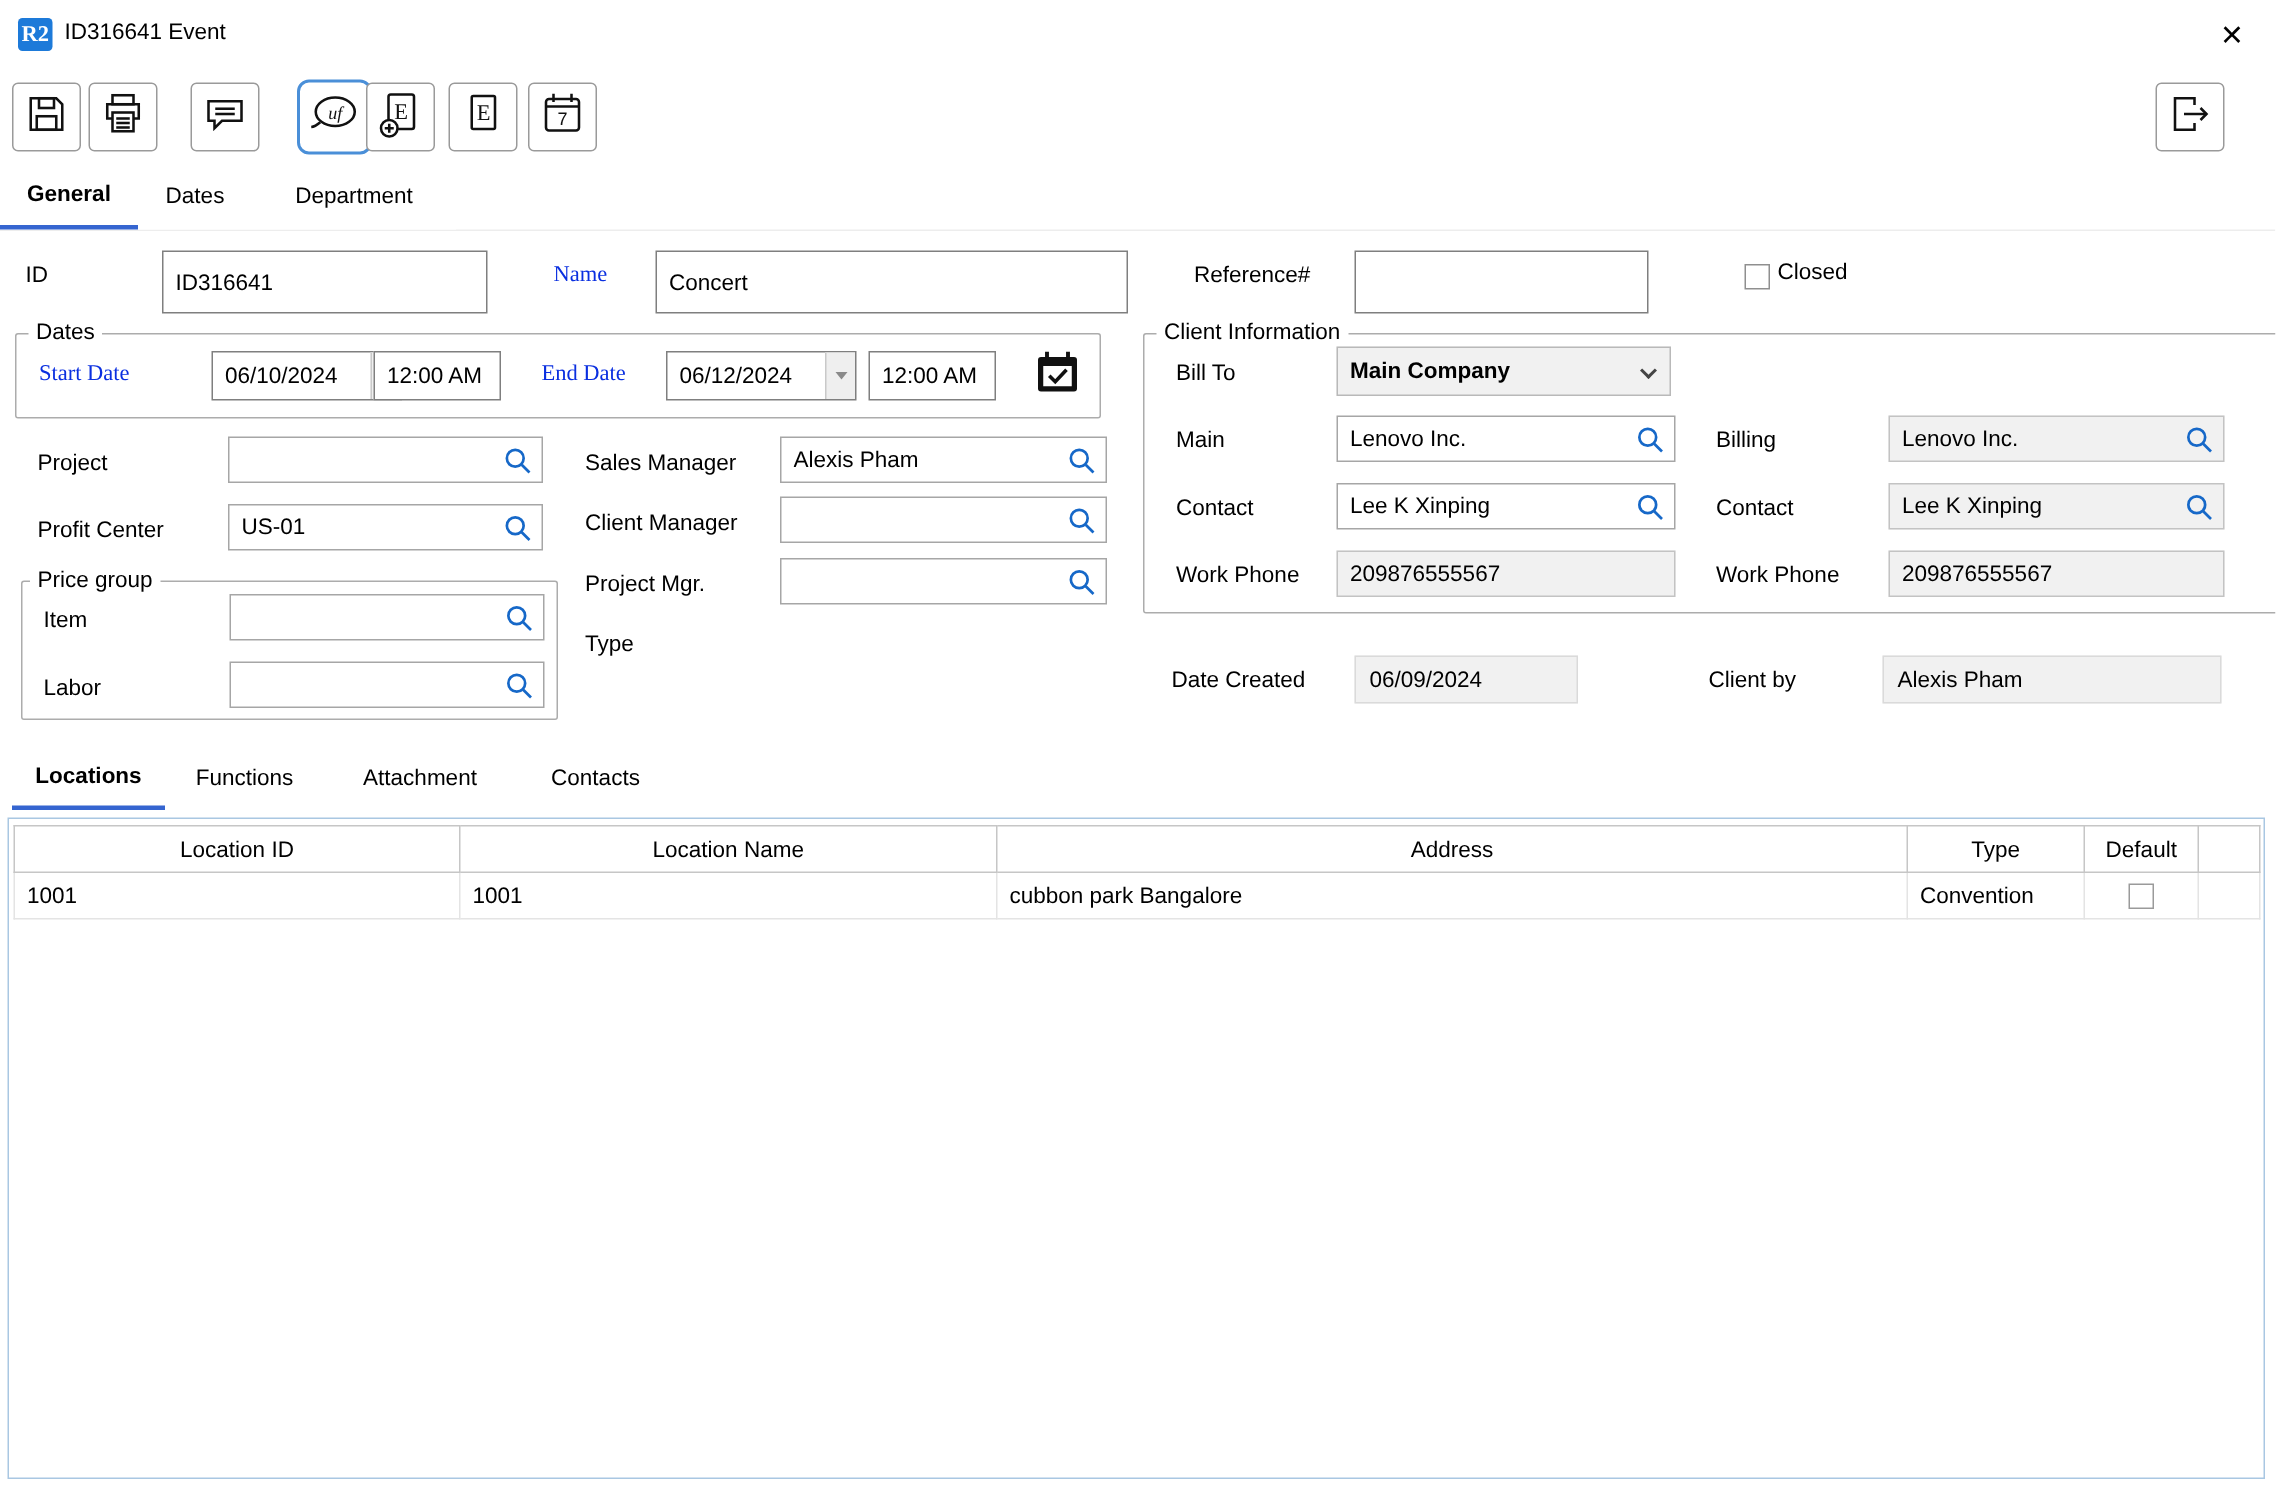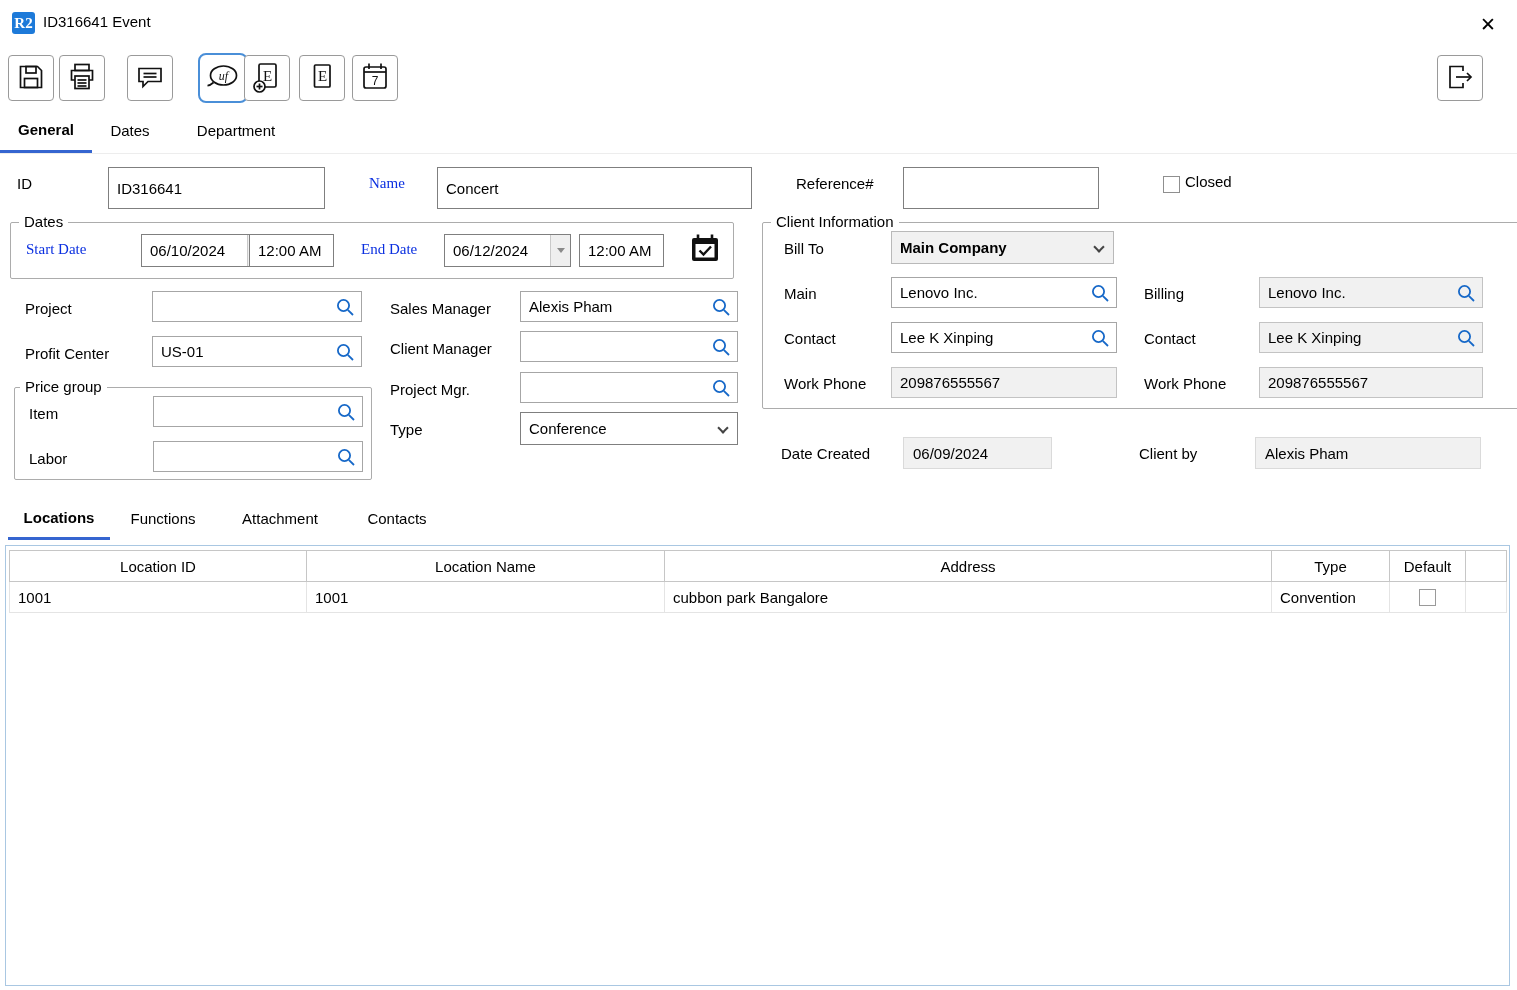--- a/index.html
+++ b/index.html
@@ -279,24 +279,20 @@
     <span class="val"></span>
     <span class="sicon">
       <svg width="20" height="20" viewBox="0 0 20 20" fill="none" stroke="#1668c8" stroke-width="1.8">
         <circle cx="8.5" cy="8.5" r="5.6"></circle>
           <line x1="12.8" y1="12.8" x2="18" y2="18"></line>
         </svg>
     </span>
   </div>
 
   <span class="lbl" style="left:390px;top:420px;">Type</span>
-  <div class="combo" style="left:520px;top:412px;width:218px;">
-    <span>Conference</span>
-    <i class="chev"></i>
-  </div>
 
   <div class="groupbox" style="left:762px;top:222px;width:827px;height:187px;">
     <span class="gb-label">Client Information</span>
 
     <span class="lbl" style="left:21px;top:16px;">Bill To</span>
     <div class="combo gray" style="left:128px;top:8px;width:223px;">
       <span>Main Company</span>
       <i class="chev"></i>
     </div>
 

